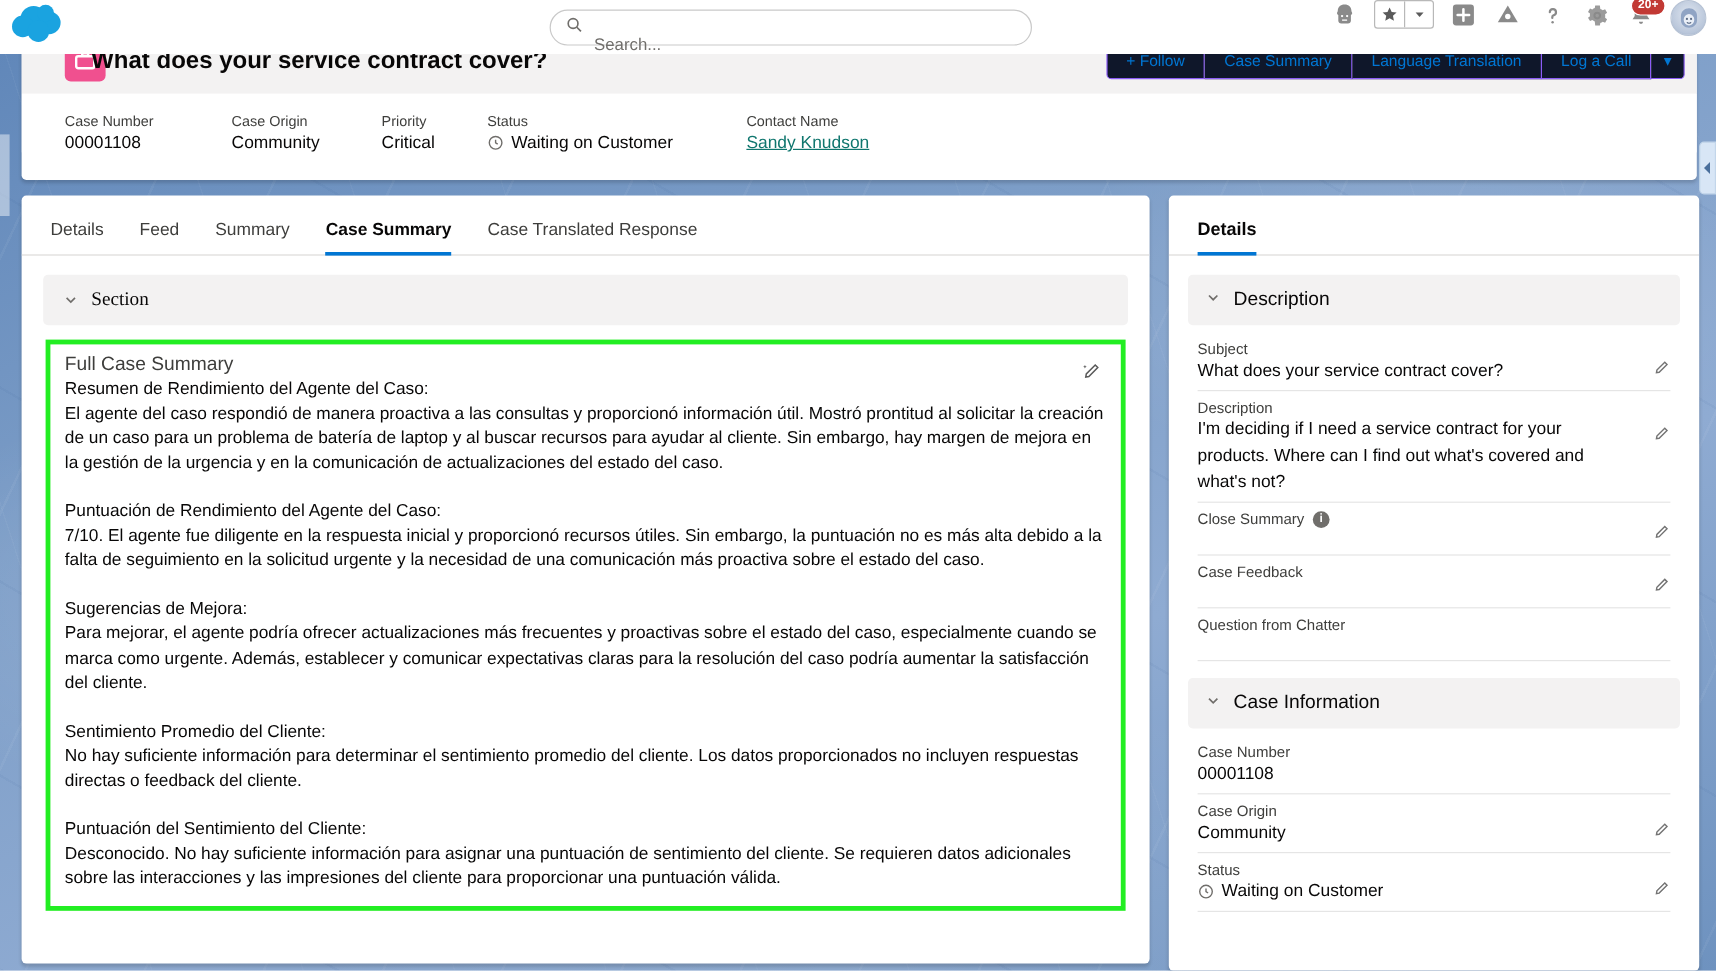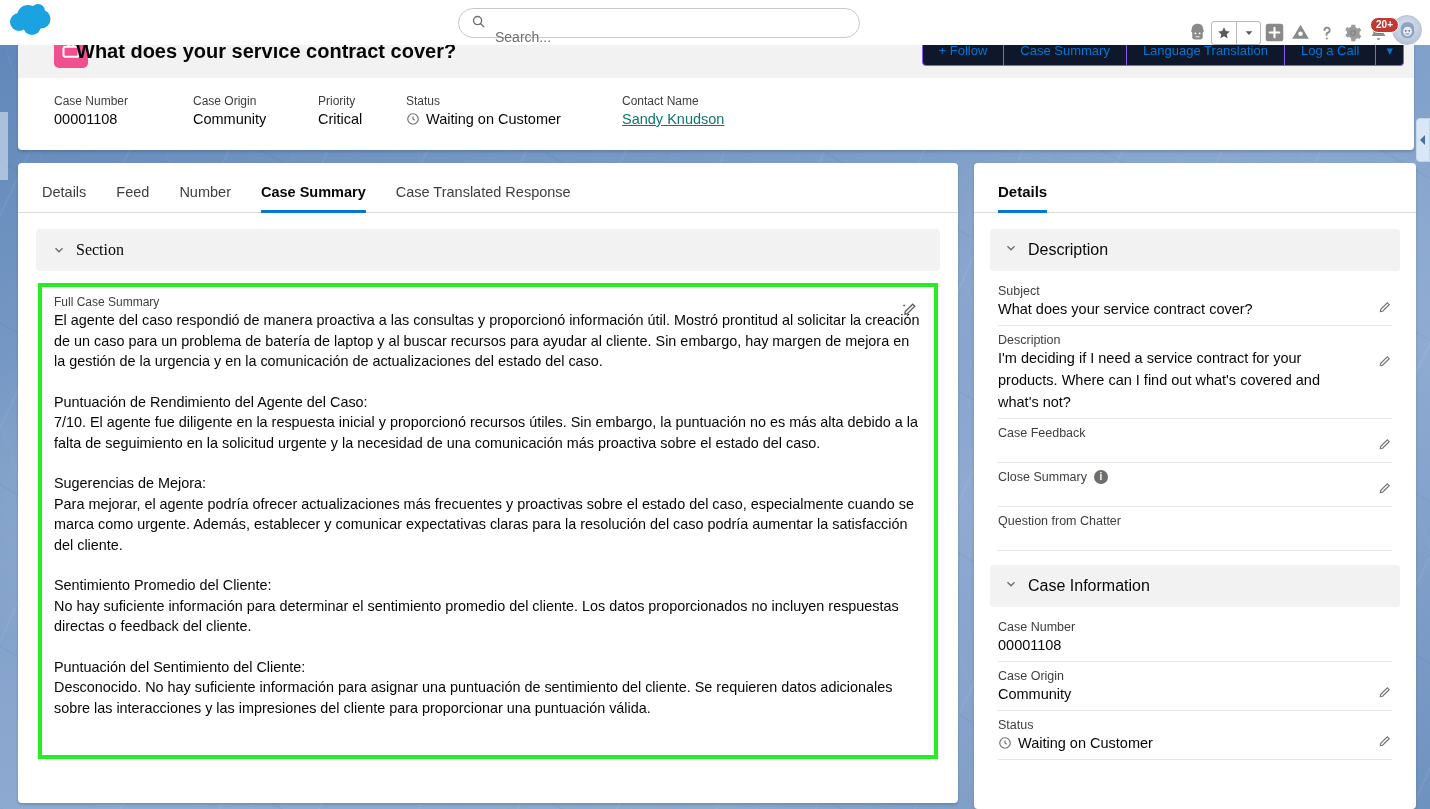--- a/index.html
+++ b/index.html
@@ -44,21 +44,21 @@
   .search-input {
     border: none; outline: none; background: transparent;
     font-family: "Liberation Sans", sans-serif; font-size: 14px; color: #514f4d;
     width: 100%;
     margin-top: 28px;
   }
   .search-input::placeholder { color: #706e6b; }
 
   .util-icons {
     position: absolute; right: 8px; top: 0; height: 45px;
-    display: flex; align-items: flex-end; gap: 1px;
+    display: flex; align-items: flex-start; gap: 12px;
   }
   .uic { width: 25px; height: 25px; display:flex; align-items:center; justify-content:center;
          color:#706e6b; cursor:pointer; position: relative; }
   .fav-group {
     display:flex; align-items:center; border:1px solid #b8b8b8; border-radius:3px;
     height: 24px; overflow:hidden;
   }
   .fav-group .seg { width:24px; height:100%; display:flex; align-items:center;
                     justify-content:center; color:#5a5a5a; }
   .fav-group .seg + .seg { border-left: 1px solid #b8b8b8; }
@@ -144,21 +144,21 @@
     display: flex; align-items: center; gap: 10px; padding: 0 16px; cursor: pointer; font-family: Liberation Serif, serif;
   }
   .sec-head .chev { color: #706e6b; display:flex; }
   .sec-title { font-size: 16px; color: #080707; }
 
   
   .summary-box {
     margin: 12px 20px 0 20px; border: 4px solid #22ee22; background: #fff;
     padding: 8px 8px 10px 8px; position: relative; height: 476px; overflow: hidden;
   }
-  .sum-label { font-size: 12px; color: #3e3e3c; padding-left: 4px; }
+  .sum-label { font-size: 16px; color: #3e3e3c; padding-left: 4px; }
   .sum-edit { position: absolute; right: 16px; top: 14px; cursor: pointer; color: #706e6b; }
   .sum-body { padding: 1px 4px 0 4px; }
   .sum-body p {
     font-size: 14.4px; color: #080707; line-height: 20.5px; margin: 0;
   }
   .sum-body p.gap { margin-top: 20px; }
 
   
   .rp-section-head {
     margin: 16px 16px 0 16px; height: 42px; background: #f3f2f2; border-radius: 4px;
@@ -259,21 +259,21 @@
   </div>
 
   <div class="left-rail"></div>
 
   <div class="content-row">
 
     <div class="card left-card">
       <div class="tabbar">
         <div class="tab">Details</div>
         <div class="tab">Feed</div>
-        <div class="tab">Number</div>
+        <div class="tab">Summary</div>
         <div class="tab active">Case Summary</div>
         <div class="tab">Case Translated Response</div>
       </div>
 
       <div class="sec-head">
         <span class="chev">
           <svg width="14" height="14" viewBox="0 0 24 24" fill="none" stroke="#706e6b" stroke-width="2.4">
             <path d="M6 9l6 6 6-6"></path>
           </svg>
         </span>
@@ -282,20 +282,21 @@
 
       <div class="summary-box">
         <div class="sum-label">Full Case Summary</div>
         <div class="sum-edit">
           <svg width="17" height="17" viewBox="0 0 24 24" fill="none" stroke="#5a5a5a" stroke-width="1.8">
             <path d="M16.5 4.5l3 3L9 18l-3.6.6L6 15z"></path>
             <path d="M4.4 4.2l.6 1.6 1.6.6-1.6.6-.6 1.6-.6-1.6L2.2 6.4l1.6-.6z" fill="#5a5a5a" stroke="none"></path>
           </svg>
         </div>
         <div class="sum-body">
+          <p>Resumen de Rendimiento del Agente del Caso:</p>
           <p>El agente del caso respondió de manera proactiva a las consultas y proporcionó información útil. Mostró prontitud al solicitar la creación de un caso para un problema de batería de laptop y al buscar recursos para ayudar al cliente. Sin embargo, hay margen de mejora en la gestión de la urgencia y en la comunicación de actualizaciones del estado del caso.</p>
           <p class="gap">Puntuación de Rendimiento del Agente del Caso:</p>
           <p>7/10. El agente fue diligente en la respuesta inicial y proporcionó recursos útiles. Sin embargo, la puntuación no es más alta debido a la falta de seguimiento en la solicitud urgente y la necesidad de una comunicación más proactiva sobre el estado del caso.</p>
           <p class="gap">Sugerencias de Mejora:</p>
           <p>Para mejorar, el agente podría ofrecer actualizaciones más frecuentes y proactivas sobre el estado del caso, especialmente cuando se marca como urgente. Además, establecer y comunicar expectativas claras para la resolución del caso podría aumentar la satisfacción del cliente.</p>
           <p class="gap">Sentimiento Promedio del Cliente:</p>
           <p>No hay suficiente información para determinar el sentimiento promedio del cliente. Los datos proporcionados no incluyen respuestas directas o feedback del cliente.</p>
           <p class="gap">Puntuación del Sentimiento del Cliente:</p>
           <p>Desconocido. No hay suficiente información para asignar una puntuación de sentimiento del cliente. Se requieren datos adicionales sobre las interacciones y las impresiones del cliente para proporcionar una puntuación válida.</p>
         </div>
@@ -331,34 +332,34 @@
           <div class="rp-label">Description</div>
           <div class="rp-value multi">I'm deciding if I need a service contract for your products. Where can I find out what's covered and what's not?</div>
           <span class="pencil" style="bottom:auto; top:28px">
             <svg width="15" height="15" viewBox="0 0 24 24" fill="none" stroke="#747474" stroke-width="1.9">
                 <path d="M16.5 4.5l3 3L9 18l-3.6.6L6 15z"></path>
               </svg>
           </span>
         </div>
 
         <div class="rp-field">
-          <div class="rp-label">Case Feedback</div>
+          <div class="rp-label">
+            <span>Close Summary</span>
+            <span class="info-dot">i</span>
+          </div>
           <div class="rp-value"></div>
           <span class="pencil">
             <svg width="15" height="15" viewBox="0 0 24 24" fill="none" stroke="#747474" stroke-width="1.9">
                 <path d="M16.5 4.5l3 3L9 18l-3.6.6L6 15z"></path>
               </svg>
           </span>
         </div>
 
         <div class="rp-field">
-          <div class="rp-label">
-            <span>Close Summary</span>
-            <span class="info-dot">i</span>
-          </div>
+          <div class="rp-label">Case Feedback</div>
           <div class="rp-value"></div>
           <span class="pencil">
             <svg width="15" height="15" viewBox="0 0 24 24" fill="none" stroke="#747474" stroke-width="1.9">
                 <path d="M16.5 4.5l3 3L9 18l-3.6.6L6 15z"></path>
               </svg>
           </span>
         </div>
 
         <div class="rp-field">
           <div class="rp-label">Question from Chatter</div>

